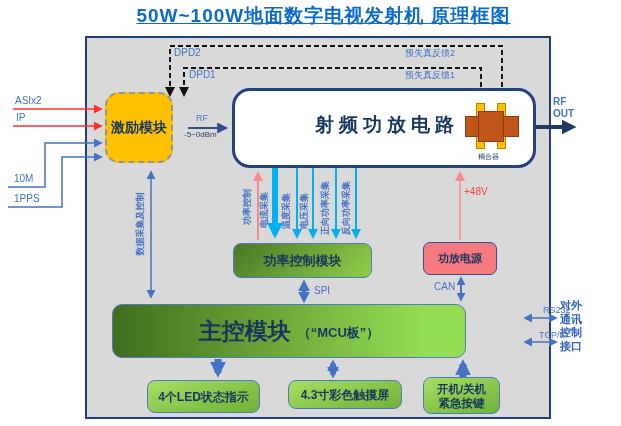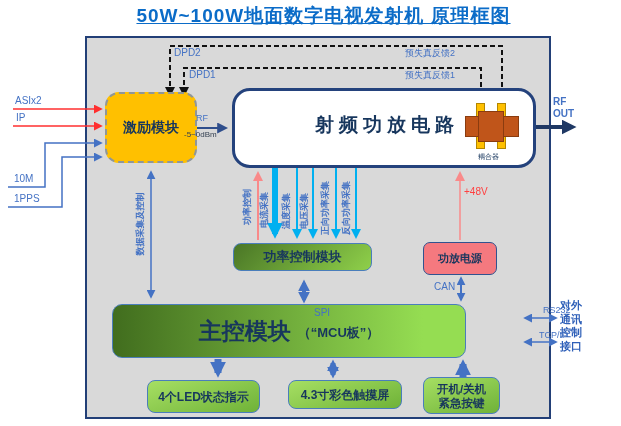--- a/index.html
+++ b/index.html
@@ -5,27 +5,27 @@
   html,body{margin:0;padding:0;background:#fff;}
   .page{position:relative;width:621px;height:426px;background:#fff;overflow:hidden;
         font-family:"Liberation Sans","DejaVu Sans",sans-serif;}
   .abs{position:absolute;}
   .ttl{left:0;right:0;top:3px;text-align:center;font-size:19px;font-weight:bold;
        color:#0B6CC8;text-decoration:underline;letter-spacing:1px;padding-left:26px;}
   .frame{left:85px;top:36px;width:466px;height:383px;background:#D9D9D9;
          border:2.5px solid #223F77;box-sizing:border-box;z-index:1;}
   .box{box-sizing:border-box;display:flex;align-items:center;justify-content:center;
        text-align:center;color:#17365D;font-weight:bold;z-index:3;}
-  .exciter{left:105px;top:92px;width:92px;height:71px;background:#FFC000;
+  .exciter{left:105px;top:92px;width:68px;height:71px;background:#FFC000;
            border:2px dashed #8F9698;border-radius:14px;font-size:14px;}
   .pabox{left:232px;top:88px;width:304px;height:80px;background:#FFFFFF;
          border:3px solid #24427C;border-radius:18px;}
   .patitle{left:252px;top:112px;width:270px;text-align:center;font-size:19px;
            font-weight:bold;color:#17365D;letter-spacing:5px;z-index:3;}
-  .pwrctl{left:233px;top:243px;width:139px;height:28px;
+  .pwrctl{left:233px;top:243px;width:139px;height:35px;
           background:linear-gradient(135deg,#4A7626 0%,#8FD04A 100%);
           border:1.5px solid #4A7EBB;border-radius:8px;font-size:13px;}
   .psu{left:423px;top:242px;width:74px;height:33px;background:#F5797F;
        border:1.5px solid #31538F;border-radius:7px;font-size:11px;}
   .mcu{left:112px;top:304px;width:354px;height:54px;
        background:linear-gradient(90deg,#416D1E 0%,#95DD52 88%);
        border:1.5px solid #4A7EBB;border-radius:10px;gap:7px;}
   .mcu .big{font-size:23px;}
   .mcu .sub{font-size:13px;padding-top:4px;}
   .small-green{background:linear-gradient(160deg,#A6DF63 0%,#6FB238 100%);
@@ -182,21 +182,21 @@
   </div>
 
   <div class="vlabel" style="left:140px;top:224px;">数据采集及控制</div>
   <div class="vlabel" style="left:247px;top:207px;">功率控制</div>
   <div class="vlabel" style="left:264px;top:210px;">电流采集</div>
   <div class="vlabel" style="left:286px;top:211px;">温度采集</div>
   <div class="vlabel" style="left:304px;top:211px;">电压采集</div>
   <div class="vlabel" style="left:325px;top:208px;">正向功率采集</div>
   <div class="vlabel" style="left:346px;top:208px;">反向功率采集</div>
 
-  <div class="lbl" style="left:314px;top:285px;margin-top:22px;">SPI</div>
+  <div class="lbl" style="left:314px;top:285px;">SPI</div>
   <div class="lbl" style="left:434px;top:281px;">CAN</div>
   <div class="lbl red" style="left:464px;top:186px;text-align:center;">+48V</div>
 
   <div class="lbl lbl9" style="left:543px;top:305px;">RS232</div>
   <div class="lbl lbl9" style="left:539px;top:330px;">TCP/IP</div>
   <div class="abs ext">对外通讯控制接口</div>
 
 </div>
 
 </body></html>

